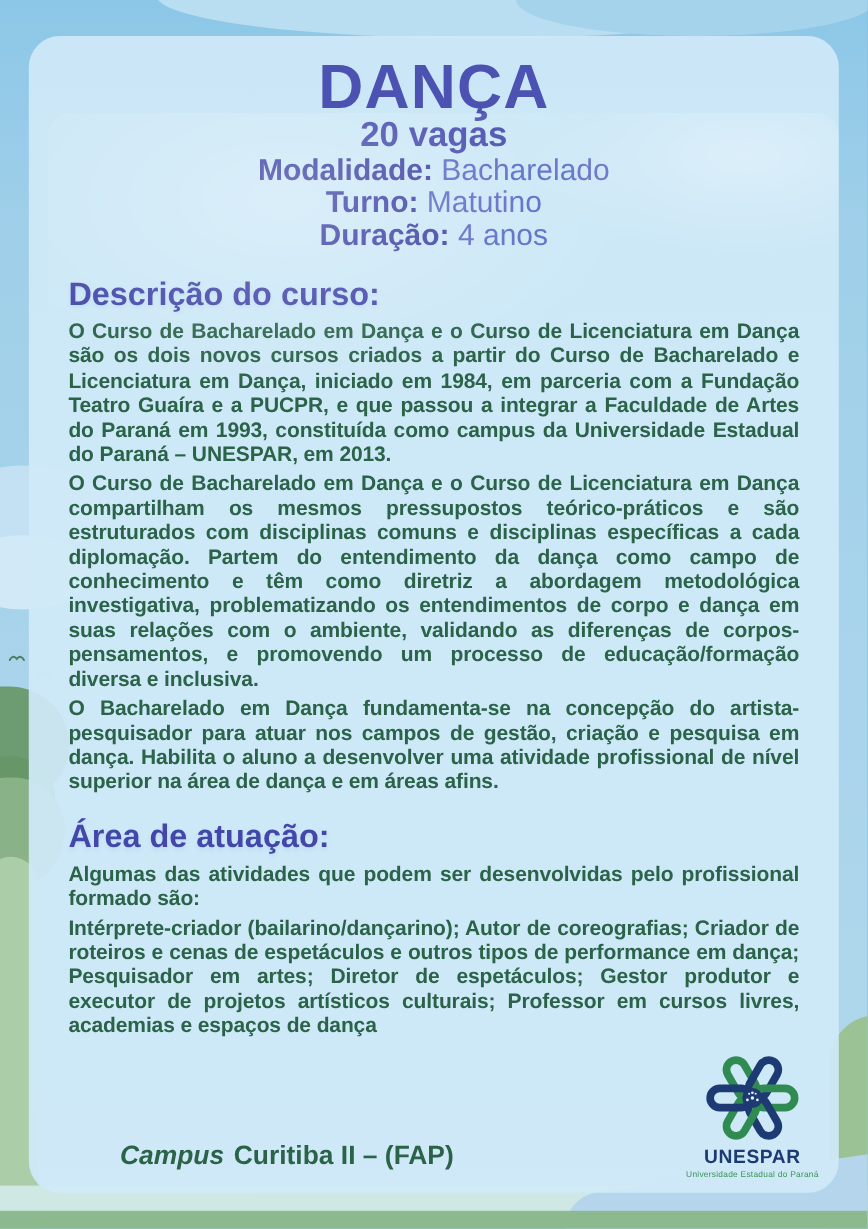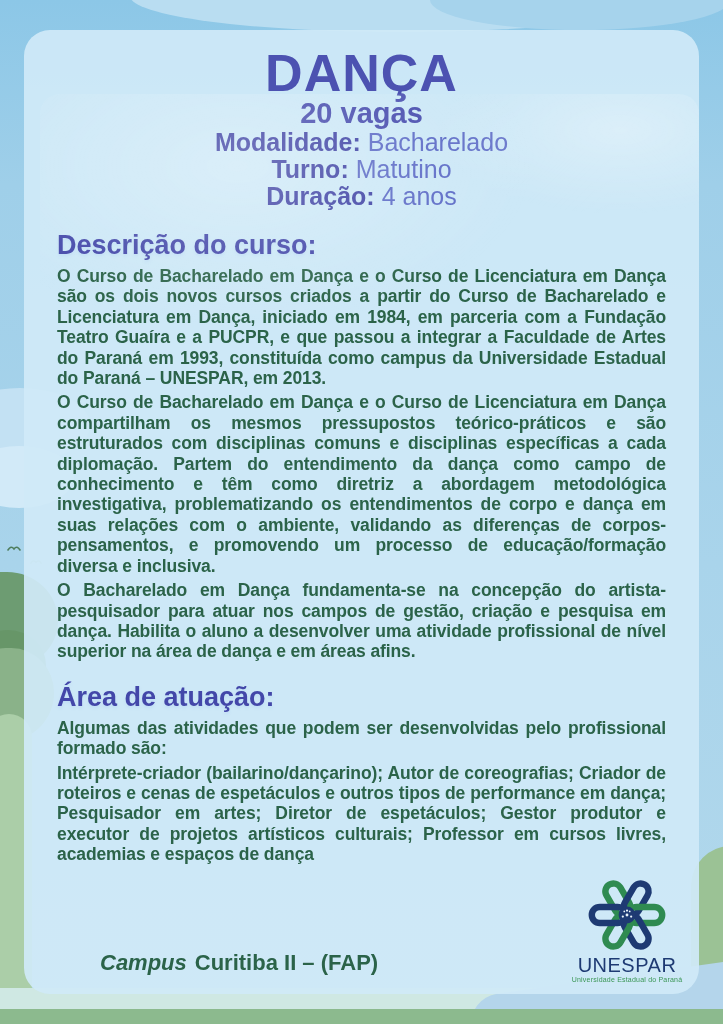--- a/index.html
+++ b/index.html
@@ -57,21 +57,21 @@
     color:#2b6349;text-align:justify;letter-spacing:-0.1px;
   }
   .body-par.first{margin-top:6px;}
   
   .footer-campus{
     position:absolute;left:28px;bottom:18px;font-size:22px;font-weight:800;color:#2b6349;margin-left:48px;
   }
   .campus-italic{font-style:italic;margin-right:8px;}
   .logo-block{position:absolute;right:14px;bottom:10px;width:116px;text-align:center;}
   .logo-mark{display:block;margin:0 auto;}
-  .logo-word{font-size:20px;line-height:20px;font-weight:400;color:#1e3a73;letter-spacing:0.5px;}
+  .logo-word{font-size:16px;line-height:20px;font-weight:700;color:#1e3a73;letter-spacing:0.5px;}
   .logo-sub{font-size:7px;line-height:9px;font-weight:500;color:#3a9655;letter-spacing:0.2px;}
 </style>
 </head>
 <body>
 
 <div class="page">
 
   <div class="sky"></div>
   <div class="blob cloud-top"></div>
   <div class="blob cloud-top2"></div>

